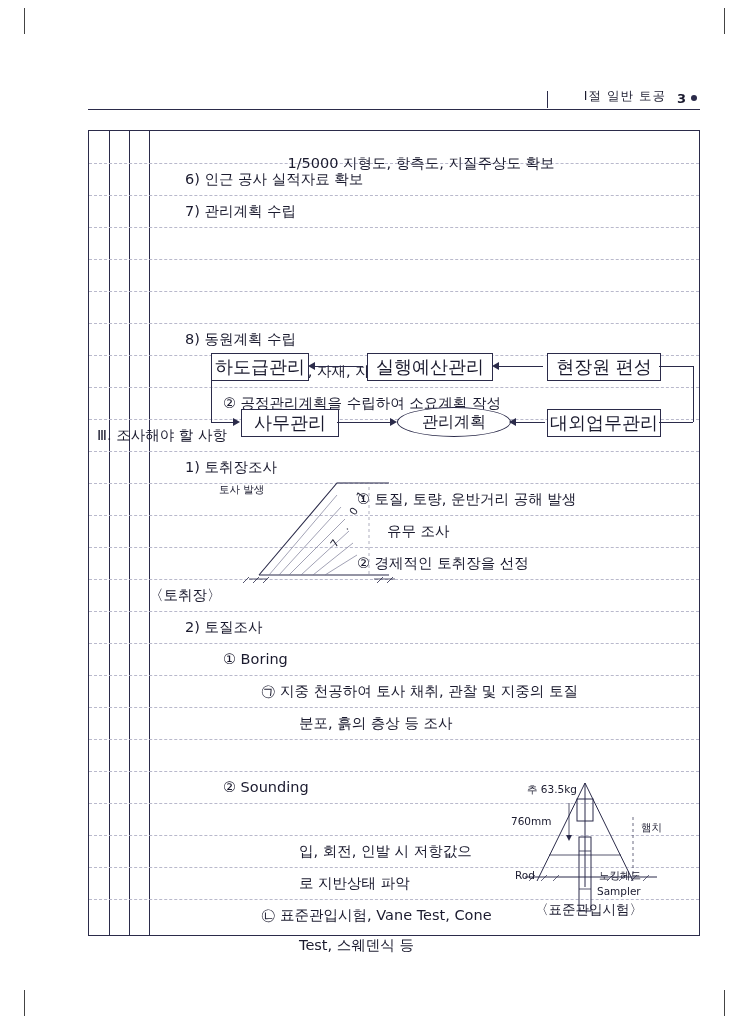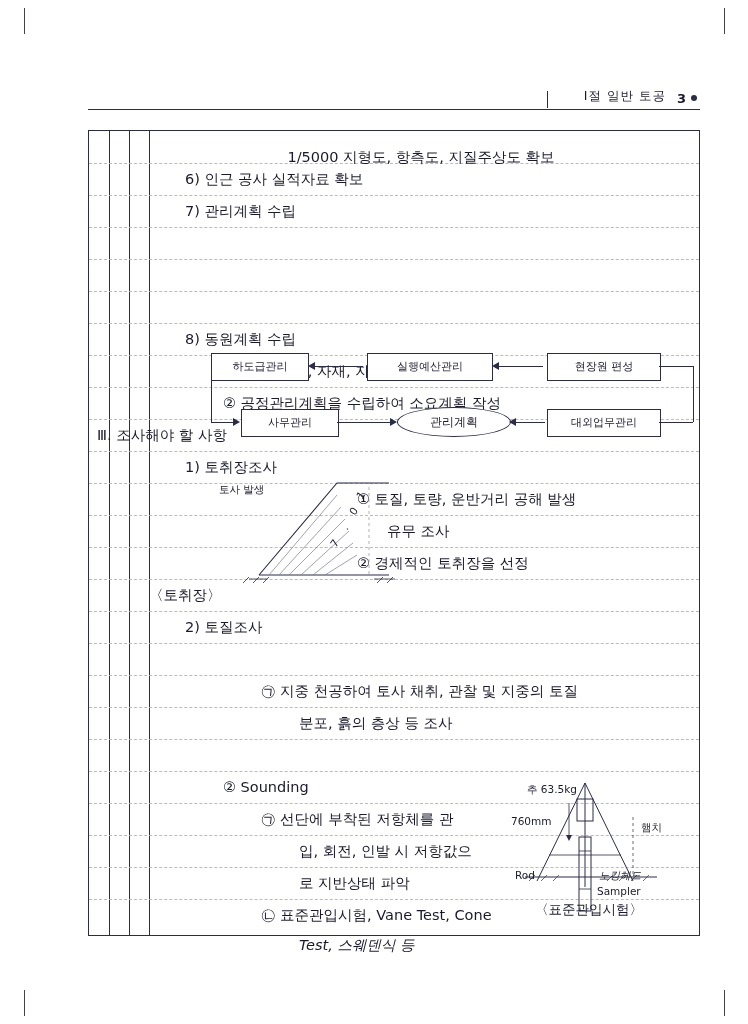--- a/index.html
+++ b/index.html
@@ -120,32 +120,32 @@
   .flow {
     position: absolute;
     left: 60px;
     top: 216px;
     width: 552px;
     height: 96px;
   }
   .box {
     position: absolute;
     border: 1px solid #2b2b4a;
-    font-size: 11px;
+    font-size: 18px;
     text-align: center;
     line-height: 26px;
     height: 26px;
     background: #fff;
     white-space: nowrap;
   }
   .oval {
     position: absolute;
     border: 1px solid #2b2b4a;
     border-radius: 50%/50%;
-    font-size: 12px;
+    font-size: 16px;
     text-align: center;
     line-height: 28px;
     height: 28px;
     background: #fff;
     white-space: nowrap;
   }
   .conn {
     position: absolute;
     background: #2b2b4a;
   }
@@ -222,37 +222,37 @@
     <div class="hline" style="top:576px;"></div>
     <div class="hline" style="top:608px;"></div>
     <div class="hline" style="top:640px;"></div>
     <div class="hline" style="top:672px;"></div>
     <div class="hline" style="top:704px;"></div>
     <div class="hline" style="top:736px;"></div>
     <div class="hline" style="top:768px;"></div>
 
     <div class="content">
 
-      <div class="line center" style="top:10px;">1/5000 지형도, 항측도, 지질주상도 확보</div>
+      <div class="line center" style="top:16px;">1/5000 지형도, 항측도, 지질주상도 확보</div>
       <div class="line i1" style="top:32px;">6) 인근 공사 실적자료 확보</div>
       <div class="line i1" style="top:64px;">7) 관리계획 수립</div>
       <div class="line i1" style="top:192px;">8) 동원계획 수립</div>
       <div class="line i2" style="top:224px;">① 장비, 노무, 자재, 자금 등 투입계획</div>
       <div class="line i2" style="top:256px;">② 공정관리계획을 수립하여 소요계획 작성</div>
       <div class="line" style="top:288px; padding-left:-10px; left:-52px;">Ⅲ. 조사해야 할 사항</div>
       <div class="line i1" style="top:320px;">1) 토취장조사</div>
       <div class="line i1" style="top:480px;">2) 토질조사</div>
+      <div class="line i2" style="top:512px;">① Boring</div>
       <div class="line i3" style="top:544px;">㉠ 지중 천공하여 토사 채취, 관찰 및 지중의 토질</div>
       <div class="line i4" style="top:576px;">분포, 흙의 층상 등 조사</div>
       <div class="line i2" style="top:640px;">② Sounding</div>
-      <div class="line i3" style="top:672px;">㉠ 선단에 부착된 저항체를 관</div>
       <div class="line i4" style="top:736px;">로 지반상태 파악</div>
       <div class="line i4" style="top:704px;">입, 회전, 인발 시 저항값으</div>
       <div class="line i3" style="top:768px;">㉡ 표준관입시험, Vane Test, Cone</div>
-      <div class="line i4" style="top:800px; height:28px; line-height:28px;font-style:italic;">Test, 스웨덴식 등</div>
+      <div class="line i4" style="top:800px; height:28px; line-height:28px;">Test, 스웨덴식 등</div>
 
       <div class="line" style="top:352px; padding-left:208px;">① 토질, 토량, 운반거리 공해 발생</div>
       <div class="line" style="top:384px; padding-left:238px;">유무 조사</div>
       <div class="line" style="top:416px; padding-left:208px;">② 경제적인 토취장을 선정</div>
       <div class="line" style="top:448px; ">〈토취장〉</div>
     </div>
 
     <div class="flow">
 
       <div class="box" style="left:62px; top:6px; width:96px;">하도급관리</div>
@@ -321,18 +321,18 @@
 
         <rect x="90" y="60" width="12" height="74" fill="none" stroke="#2b2b4a" stroke-width="1"></rect>
         <path d="M90 74 L102 74 M90 112 L102 112" stroke="#2b2b4a" stroke-width="0.8"></path>
 
         <path d="M144 40 L144 100" stroke="#2b2b4a" stroke-width="0.7" stroke-dasharray="3 3"></path>
       </svg>
       <div class="sk-label" style="left:38px; top:6px;">추 63.5kg</div>
       <div class="sk-label" style="left:22px; top:38px;">760mm</div>
       <div class="sk-label" style="left:26px; top:92px;text-align:right;">Rod</div>
       <div class="sk-label" style="left:152px; top:44px;">햄치</div>
-      <div class="sk-label" style="left:110px; top:92px;font-style:italic;">노킹헤드</div>
+      <div class="sk-label" style="left:110px; top:92px;">노킹헤드</div>
       <div class="sk-label" style="left:108px; top:108px;">Sampler</div>
       <div class="caption" style="left:46px; top:124px;">〈표준관입시험〉</div>
     </div>
   </div>
 </div>
 
 </body></html>

